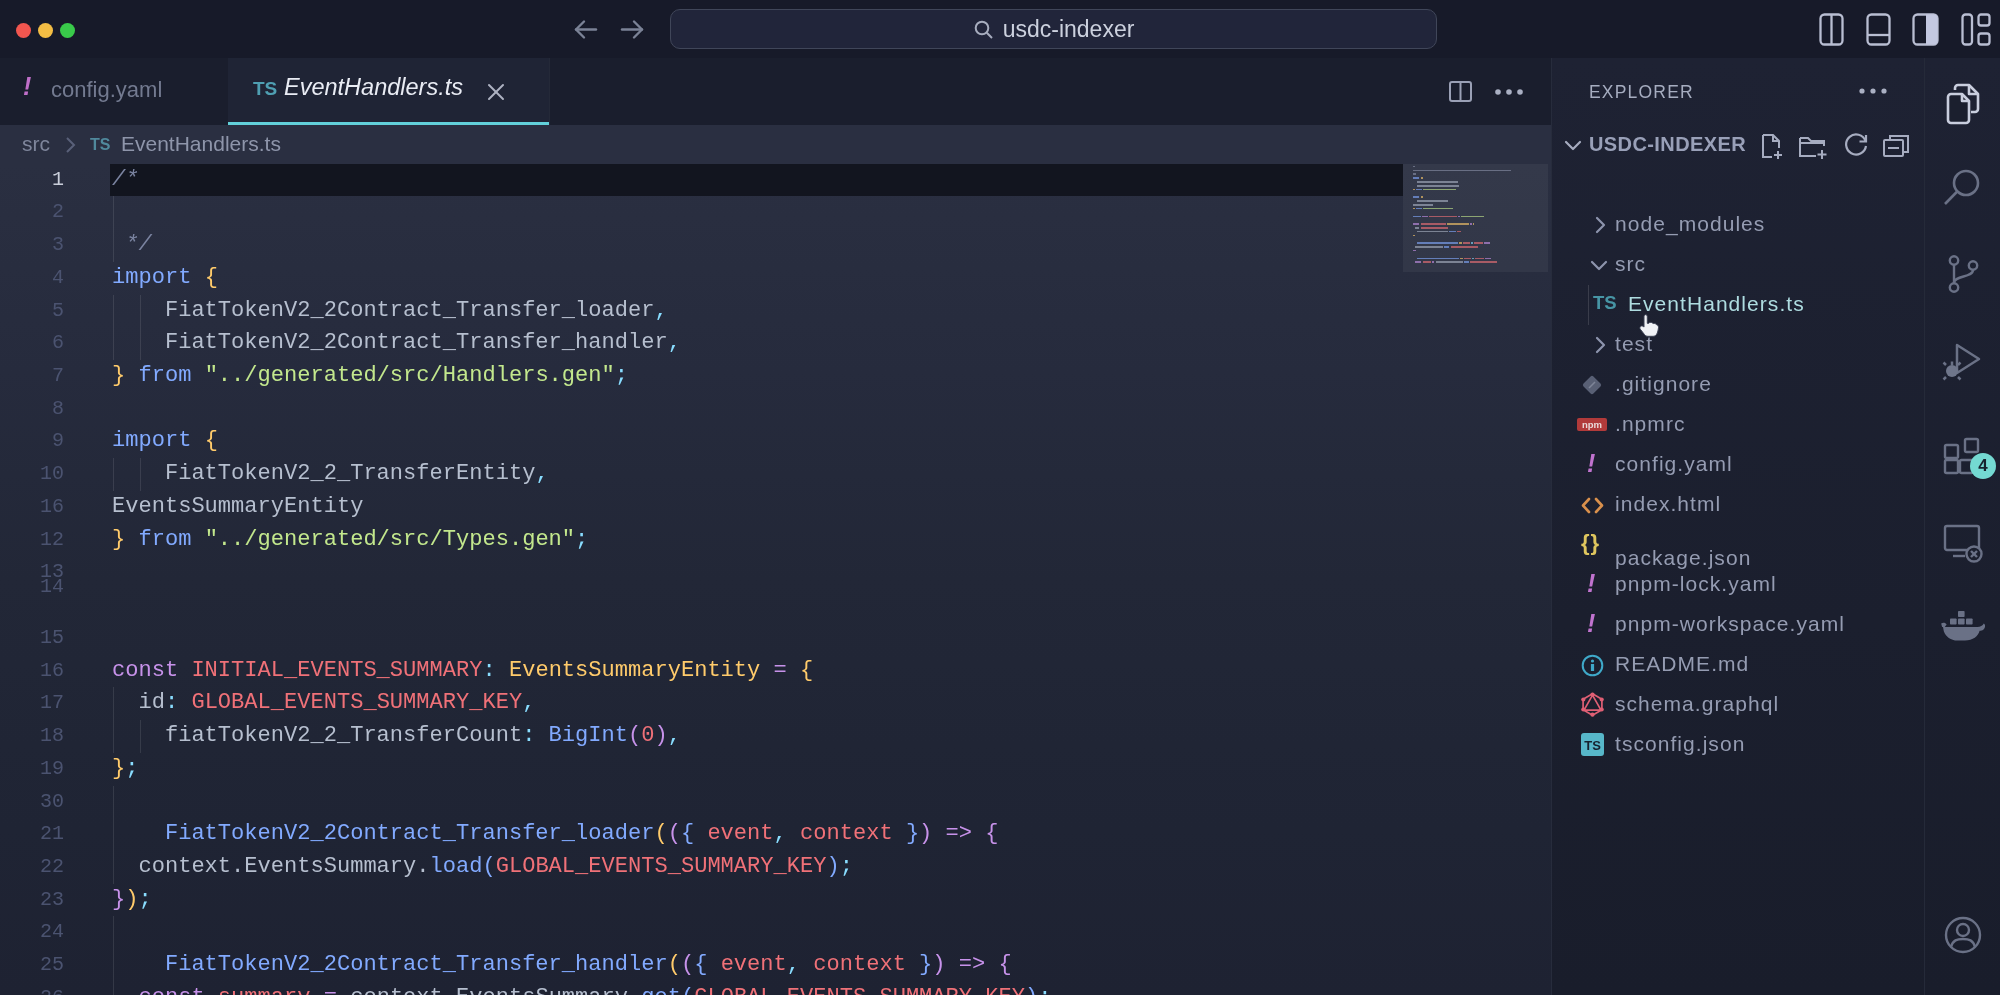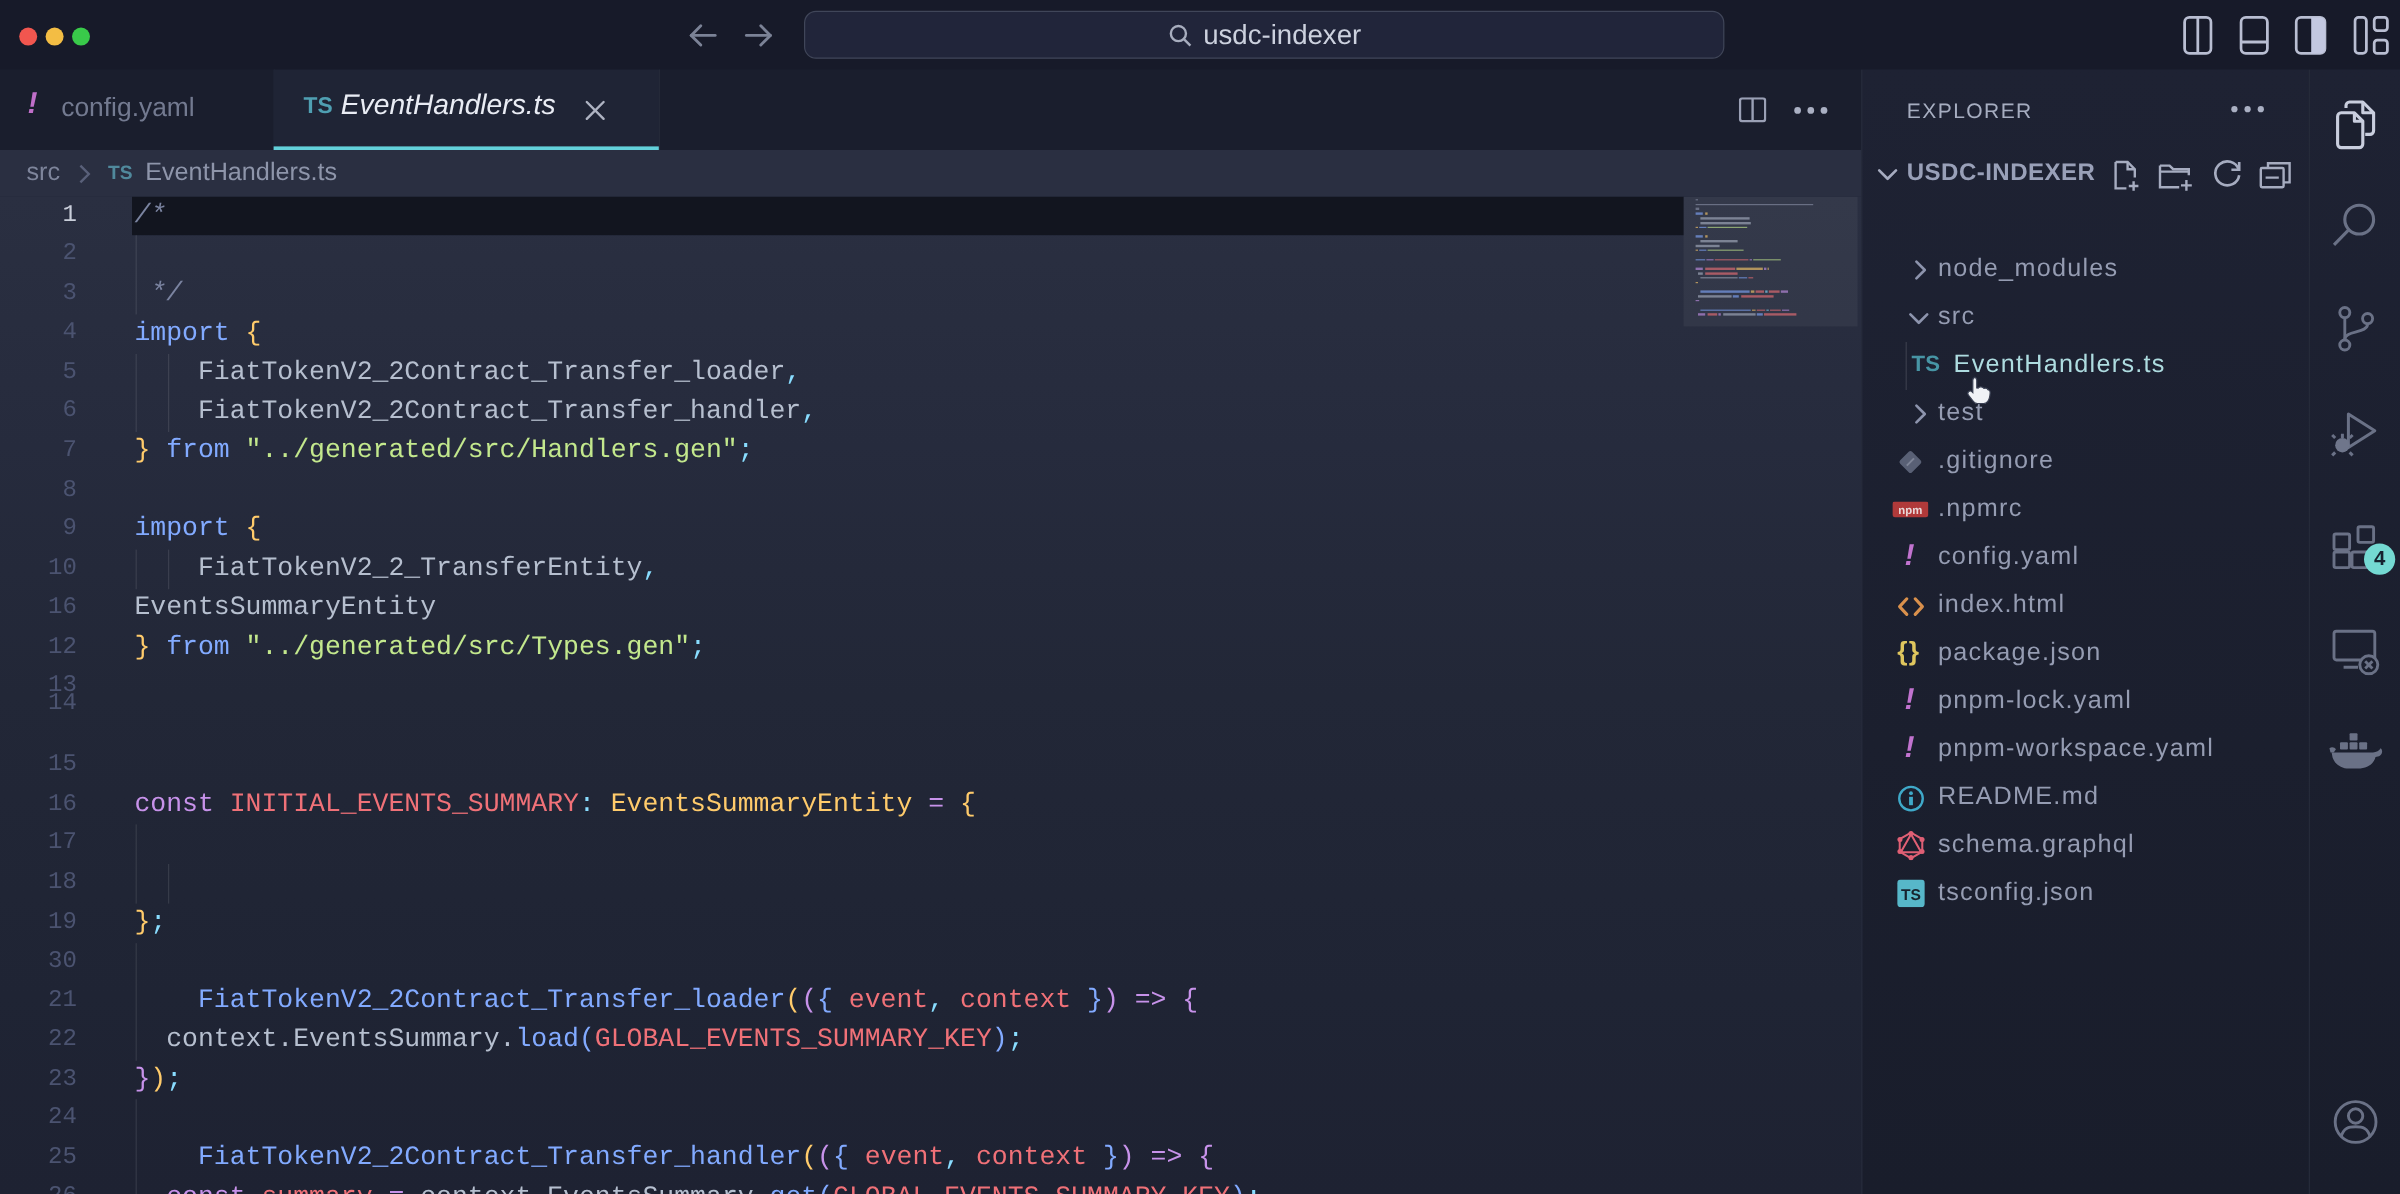--- a/index.html
+++ b/index.html
@@ -147,20 +147,22 @@
     <div class="cl" style="top:163.2px;">    <span class="w">FiatTokenV2_2Contract_Transfer_handler</span><span class="c">,</span></div>
     <div class="cl" style="top:196.0px;"><span class="y">}</span> <span class="k">from</span> <span class="s">"../generated/src/Handlers.gen"</span><span class="c">;</span></div>
     <div class="cl" style="top:228.7px;"></div>
     <div class="cl" style="top:261.4px;"><span class="k">import</span> <span class="y">{</span></div>
     <div class="cl" style="top:294.2px;">    <span class="w">FiatTokenV2_2_TransferEntity</span><span class="c">,</span></div>
     <div class="cl" style="top:326.9px;"><span class="w">EventsSummaryEntity</span></div>
     <div class="cl" style="top:359.6px;"><span class="y">}</span> <span class="k">from</span> <span class="s">"../generated/src/Types.gen"</span><span class="c">;</span></div>
     <div class="cl" style="top:392.4px;"></div>
     <div class="cl" style="top:457.8px;"></div>
     <div class="cl" style="top:490.5px;"><span class="p">const</span> <span class="r">INITIAL_EVENTS_SUMMARY</span><span class="c">:</span> <span class="y">EventsSummaryEntity</span> <span class="p">=</span> <span class="y">{</span></div>
+    <div class="cl" style="top:523.3px;">  <span class="w">id</span><span class="c">:</span> <span class="r">GLOBAL_EVENTS_SUMMARY_KEY</span><span class="c">,</span></div>
+    <div class="cl" style="top:556.0px;">    <span class="w">fiatTokenV2_2_TransferCount</span><span class="c">:</span> <span class="f">BigInt</span><span class="p">(</span><span class="r">0</span><span class="p">)</span><span class="c">,</span></div>
     <div class="cl" style="top:588.7px;"><span class="y">}</span><span class="c">;</span></div>
     <div class="cl" style="top:621.5px;"></div>
     <div class="cl" style="top:654.2px;">    <span class="f">FiatTokenV2_2Contract_Transfer_loader</span><span class="y">(</span><span class="p">(</span><span class="b">{</span> <span class="r">event</span><span class="c">,</span> <span class="r">context</span> <span class="b">}</span><span class="p">)</span> <span class="p">=&gt;</span> <span class="p">{</span></div>
     <div class="cl" style="top:686.9px;">  <span class="w">context.EventsSummary.</span><span class="f">load</span><span class="b">(</span><span class="r">GLOBAL_EVENTS_SUMMARY_KEY</span><span class="b">)</span><span class="c">;</span></div>
     <div class="cl" style="top:719.7px;"><span class="p">}</span><span class="y">)</span><span class="c">;</span></div>
     <div class="cl" style="top:752.4px;"></div>
     <div class="cl" style="top:785.1px;">    <span class="f">FiatTokenV2_2Contract_Transfer_handler</span><span class="y">(</span><span class="p">(</span><span class="b">{</span> <span class="r">event</span><span class="c">,</span> <span class="r">context</span> <span class="b">}</span><span class="p">)</span> <span class="p">=&gt;</span> <span class="p">{</span></div>
     <div class="cl" style="top:817.8px;">  <span class="p">const</span> <span class="r">summary</span> <span class="p">=</span> <span class="w">context.EventsSummary.</span><span class="f">get</span><span class="b">(</span><span class="r">GLOBAL_EVENTS_SUMMARY_KEY</span><span class="b">)</span><span class="c">;</span></div>
 <div class="abs" style="left:1403px;top:0px;width:145px;height:108px;background:rgba(255,255,255,0.05);"></div>
     <div class="abs" style="left:1413.0px;top:1.8px;width:2.1px;height:1.7px;background:#8a92a8;opacity:0.62;"></div>
@@ -296,21 +298,21 @@
     </div>
 <div class="trow" style="top:427px">
       <svg class="abs" style="left:28px;top:12px" width="25" height="17" viewBox="0 0 25 17" fill="none" stroke="#d9904c" stroke-width="2.6" stroke-linecap="round" stroke-linejoin="round">
         <polyline points="9,2 3,8.5 9,15"></polyline>
         <polyline points="16,2 22,8.5 16,15"></polyline>
       </svg>
       <span class="tname" style="position:absolute;left:63px;top:6.5px;color:#959cb2">index.html</span>
     </div>
 <div class="trow" style="top:467px">
       <span class="abs" style="left:29px;top:5px;color:#dfc65e;font-size:22px;font-weight:bold;letter-spacing:1px;">{}</span>
-      <span class="tname" style="position:absolute;left:63px;top:7px;color:#959cb2">package.json</span>
+      <span class="tname" style="position:absolute;left:63px;top:21px;color:#959cb2">package.json</span>
     </div>
 <div class="trow" style="top:507px">
       <span class="abs" style="left:35px;top:4px;color:#c173cf;font-size:25px;font-weight:bold;font-style:italic;">!</span>
       <span class="tname" style="position:absolute;left:63px;top:6.5px;color:#959cb2">pnpm-lock.yaml</span>
     </div>
 <div class="trow" style="top:547px">
       <span class="abs" style="left:35px;top:4px;color:#c173cf;font-size:25px;font-weight:bold;font-style:italic;">!</span>
       <span class="tname" style="position:absolute;left:63px;top:6.5px;color:#959cb2">pnpm-workspace.yaml</span>
     </div>
 <div class="trow" style="top:587px">

